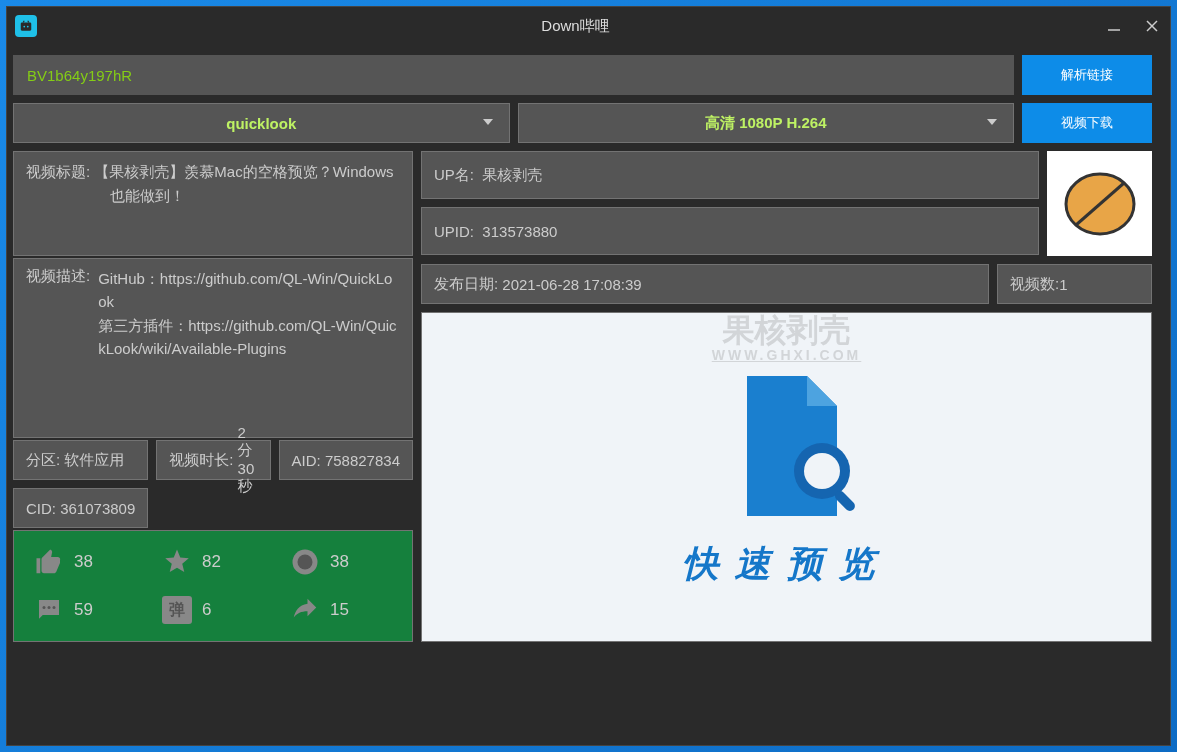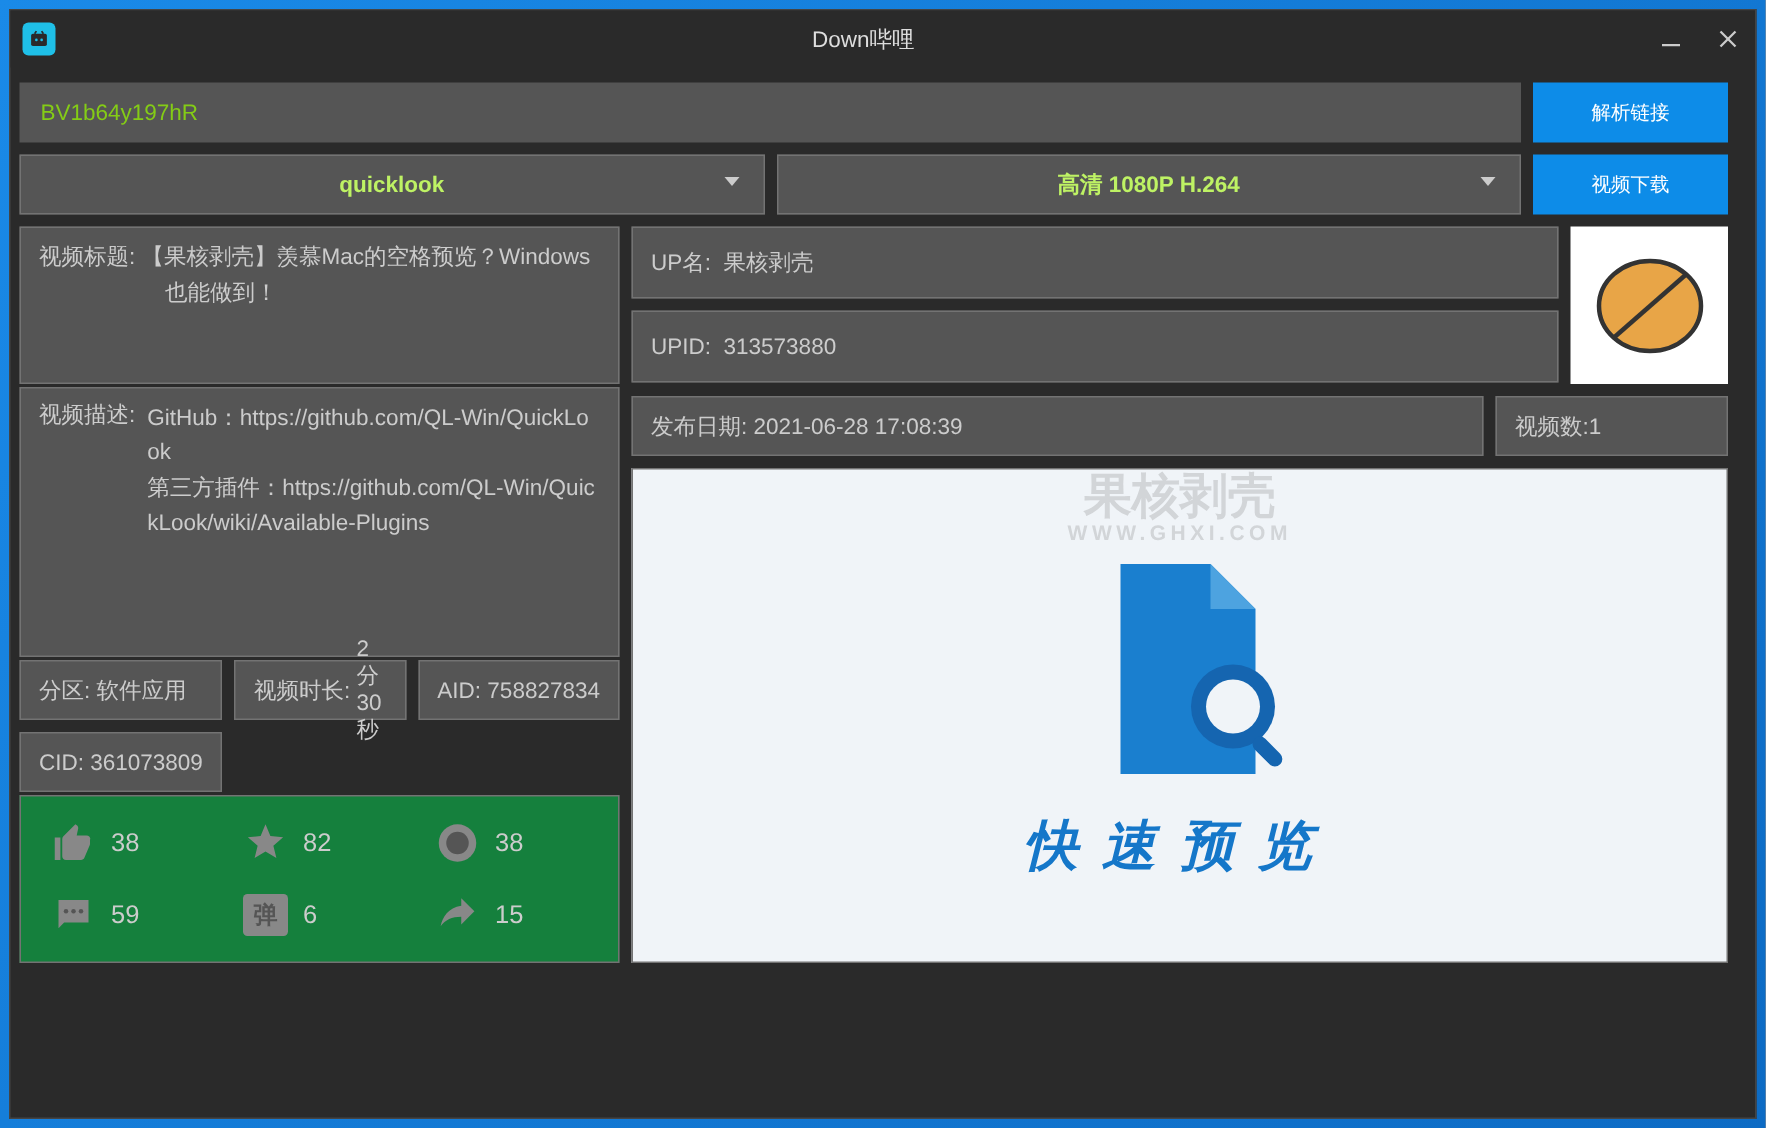--- a/index.html
+++ b/index.html
@@ -43,21 +43,21 @@
     .meta-grid { display: grid; grid-template-columns: 1fr 1fr 1fr; gap: 8px; }
     .meta-cell { height: 40px; display: flex; align-items: center; }
     .stats-panel { background: #15803d; border: 1px solid #737373; padding: 16px 20px; display: grid; grid-template-columns: repeat(3, 1fr); gap: 18px 26px; }
     .stat { display: flex; align-items: center; gap: 10px; color: #ccc; font-size: 17px; }
     .stat svg { width: 30px; height: 30px; fill: #888; }
     .stat .danmu-box { width: 30px; height: 28px; background: #888; color: #555; display: flex; align-items: center; justify-content: center; font-size: 16px; font-weight: bold; border-radius: 3px; }
     .preview { flex: 1; background: #f0f4f8; border: 1px solid #737373; display: flex; flex-direction: column; align-items: center; justify-content: center; position: relative; min-height: 300px; }
     .preview-icon { position: relative; width: 120px; height: 150px; margin-bottom: 24px; }
     .preview-text { color: #1577c9; font-size: 36px; font-weight: bold; letter-spacing: 16px; font-style: italic; }
     .watermark { position: absolute; top: 0; left: 50%; transform: translateX(-50%); color: rgba(120,120,120,0.25); font-size: 32px; font-weight: bold; pointer-events: none; text-align: center; line-height: 1.1; }
-    .watermark-sub { font-size: 14px; letter-spacing: 3px; color: rgba(120,120,120,0.25); }
+    .watermark-sub { font-size: 14px; letter-spacing: 3px; color: rgba(120,120,120,0.25); text-decoration: underline; }
   </style>
 </head>
 <body>
 
 <div class="window">
   <div class="titlebar">
     <div class="titlebar-icon">
       <svg viewBox="0 0 24 24" fill="#2a2a2a">
           <rect x="3" y="6" width="18" height="14" rx="2"></rect>
           <circle cx="9" cy="13" r="1.5" fill="#1fc0e8"></circle>

